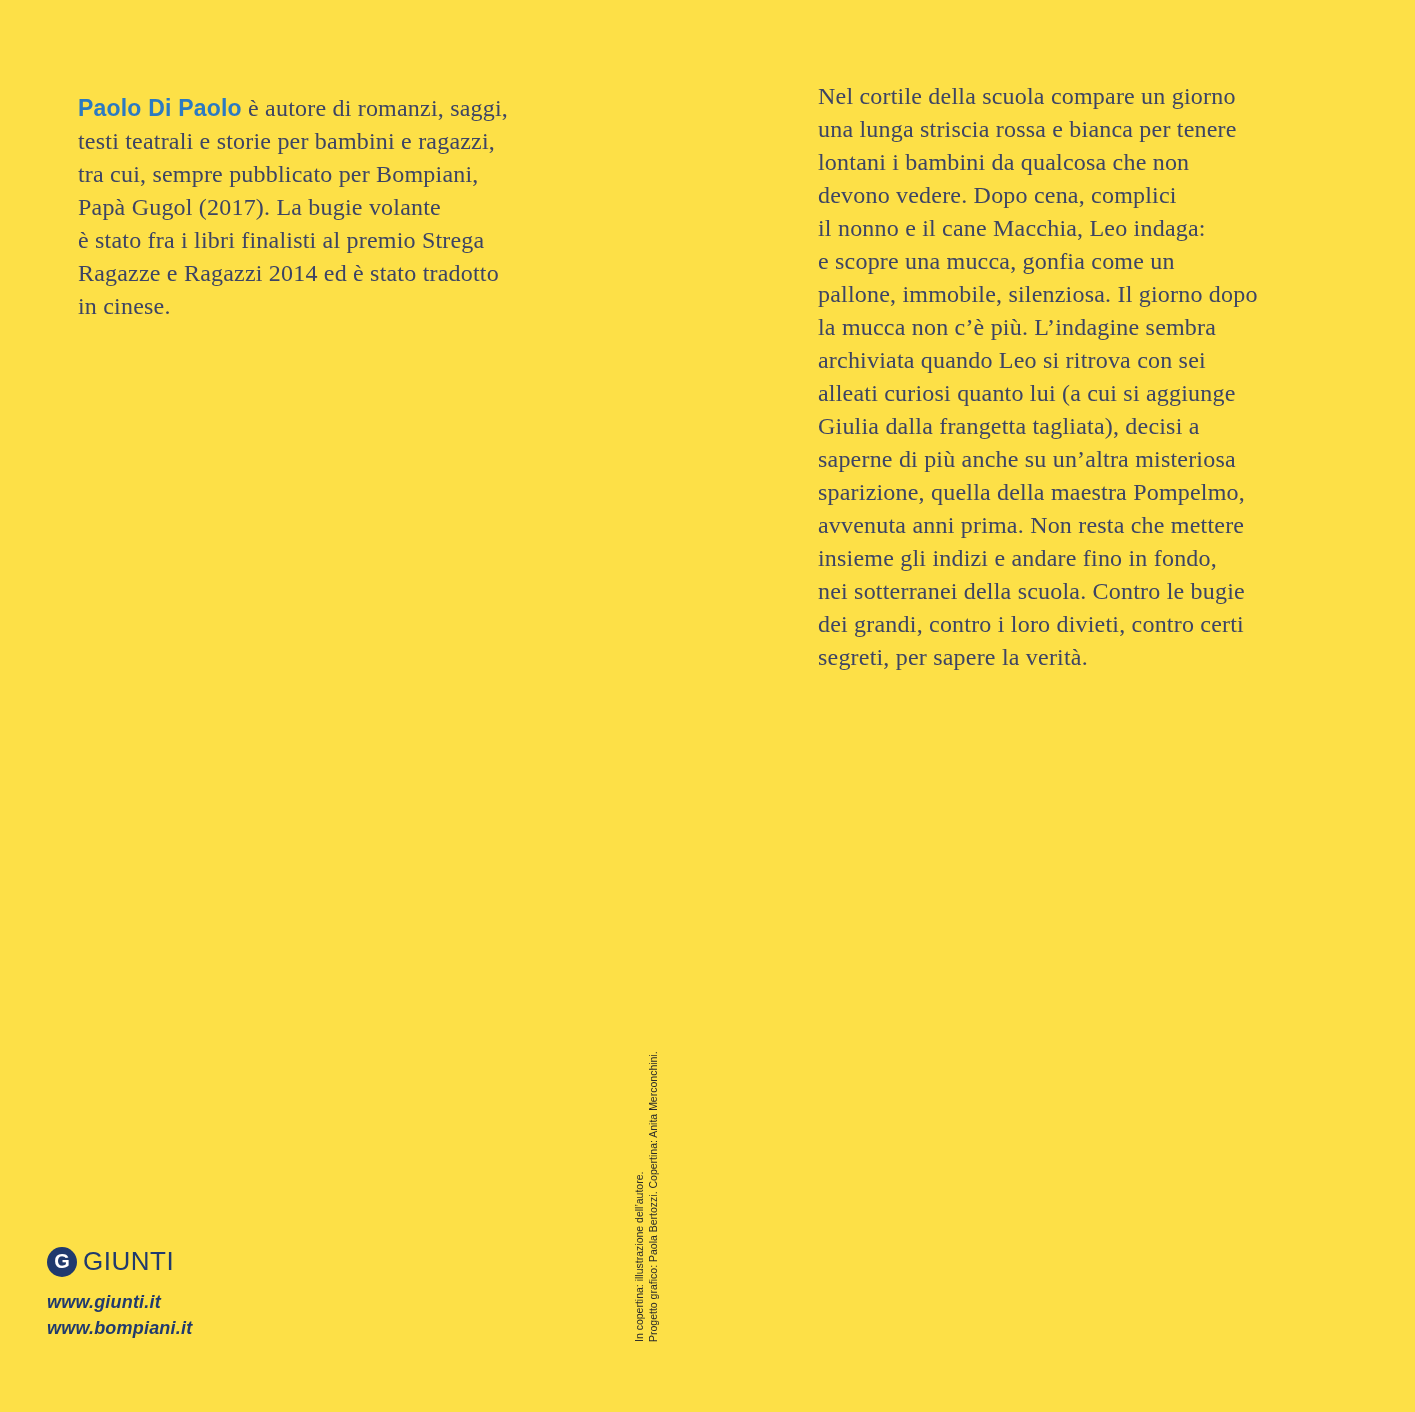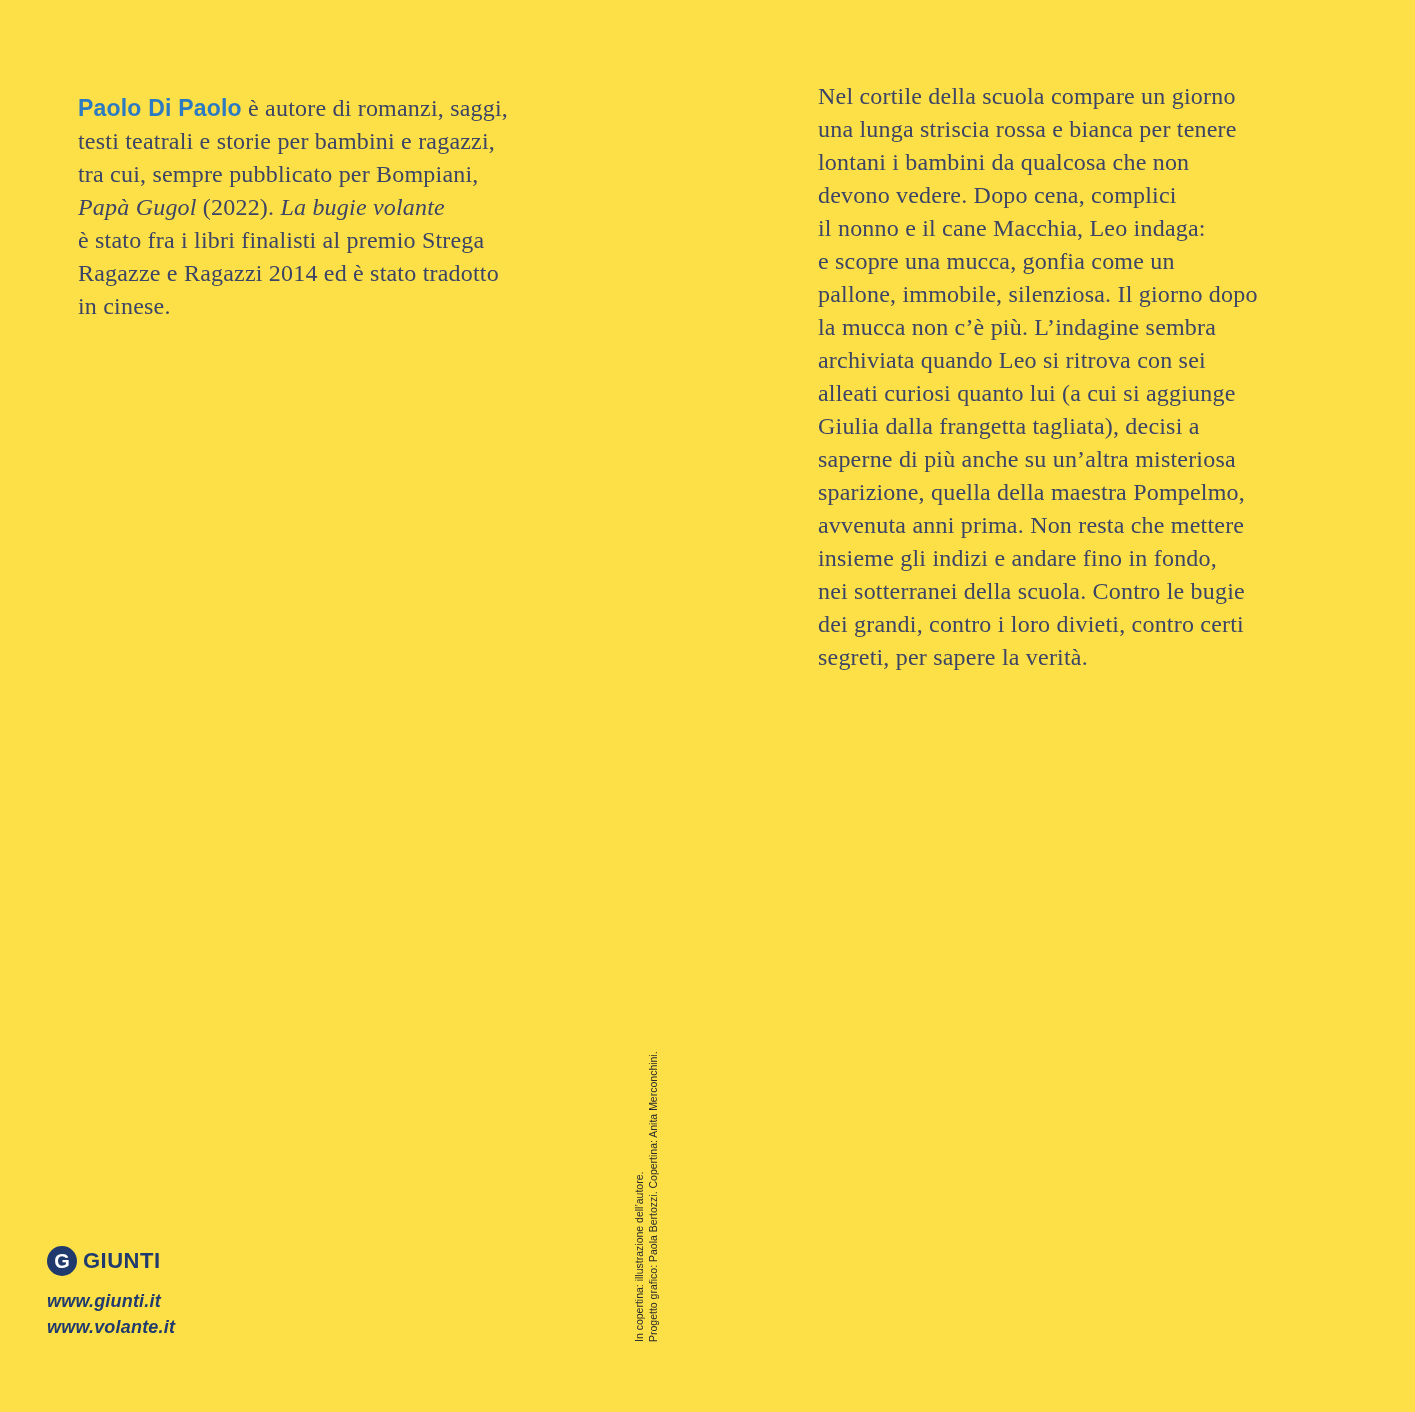--- a/index.html
+++ b/index.html
@@ -28,21 +28,21 @@
     color:var(--text);
   }
   .col-left{ left:78px; top:92px; width:600px; }
   .col-right{ left:818px; top:80px; width:580px; }
   .author-name{
     color:var(--accent_name);
     font-weight:bold;
     font-family:"Liberation Sans","DejaVu Sans",sans-serif;
     font-size:23px;
   }
-  .book-title{ font-style:italic; }
+  .book-title{ }
   .credits{
     position:absolute;
     left:632px;
     top:1342px;
     transform:rotate(-90deg);
     transform-origin:0 0;
     font-family:"Liberation Sans","DejaVu Sans",sans-serif;
     font-size:10.5px;
     line-height:14px;
     color:var(--credits);
@@ -68,41 +68,41 @@
     background:var(--footer);
     color:#ffffff;
     display:flex;
     align-items:center;
     justify-content:center;
     font-weight:bold;
     font-size:20px;
     font-family:"Liberation Sans","DejaVu Sans",sans-serif;
   }
   .logo-text{
-    font-weight:bold;
-    font-size:22px;
+    font-weight:normal;
+    font-size:26px;
     letter-spacing:0.5px;
   }
   .url{
     font-weight:bold;
     font-size:18px;
     line-height:26px;
     letter-spacing:0.2px;
     font-style:italic;
   }
 </style>
 </head>
 <body>
 
 <div class="page">
 
   <p class="flap-text col-left"><span class="author-name">Paolo Di Paolo</span><span> è autore di romanzi, saggi,
 testi teatrali e storie per bambini e ragazzi,
 tra cui, sempre pubblicato per Bompiani,
-</span><span class="book-title">Papà Gugol</span><span> (2022). </span><span class="book-title">La bugie volante</span><span>
+</span><span class="book-title">Papà Gugol</span><span> (2017). </span><span class="book-title">La bugie volante</span><span>
 è stato fra i libri finalisti al premio Strega
 Ragazze e Ragazzi 2014 ed è stato tradotto
 in cinese.</span></p>
 
   <p class="flap-text col-right">Nel cortile della scuola compare un giorno
 una lunga striscia rossa e bianca per tenere
 lontani i bambini da qualcosa che non
 devono vedere. Dopo cena, complici
 il nonno e il cane Macchia, Leo indaga:
 e scopre una mucca, gonfia come un
@@ -123,16 +123,16 @@
     <div>In copertina: illustrazione dell’autore.</div>
     <div>Progetto grafico: Paola Bertozzi. Copertina: Anita Merconchini.</div>
   </div>
 
   <div class="footer">
     <div class="logo-row">
       <span class="logo-mark">G</span>
       <span class="logo-text">GIUNTI</span>
     </div>
     <div class="url">www.giunti.it</div>
-    <div class="url">www.volante.it</div>
+    <div class="url">www.bompiani.it</div>
   </div>
 
 </div>
 
 </body></html>

